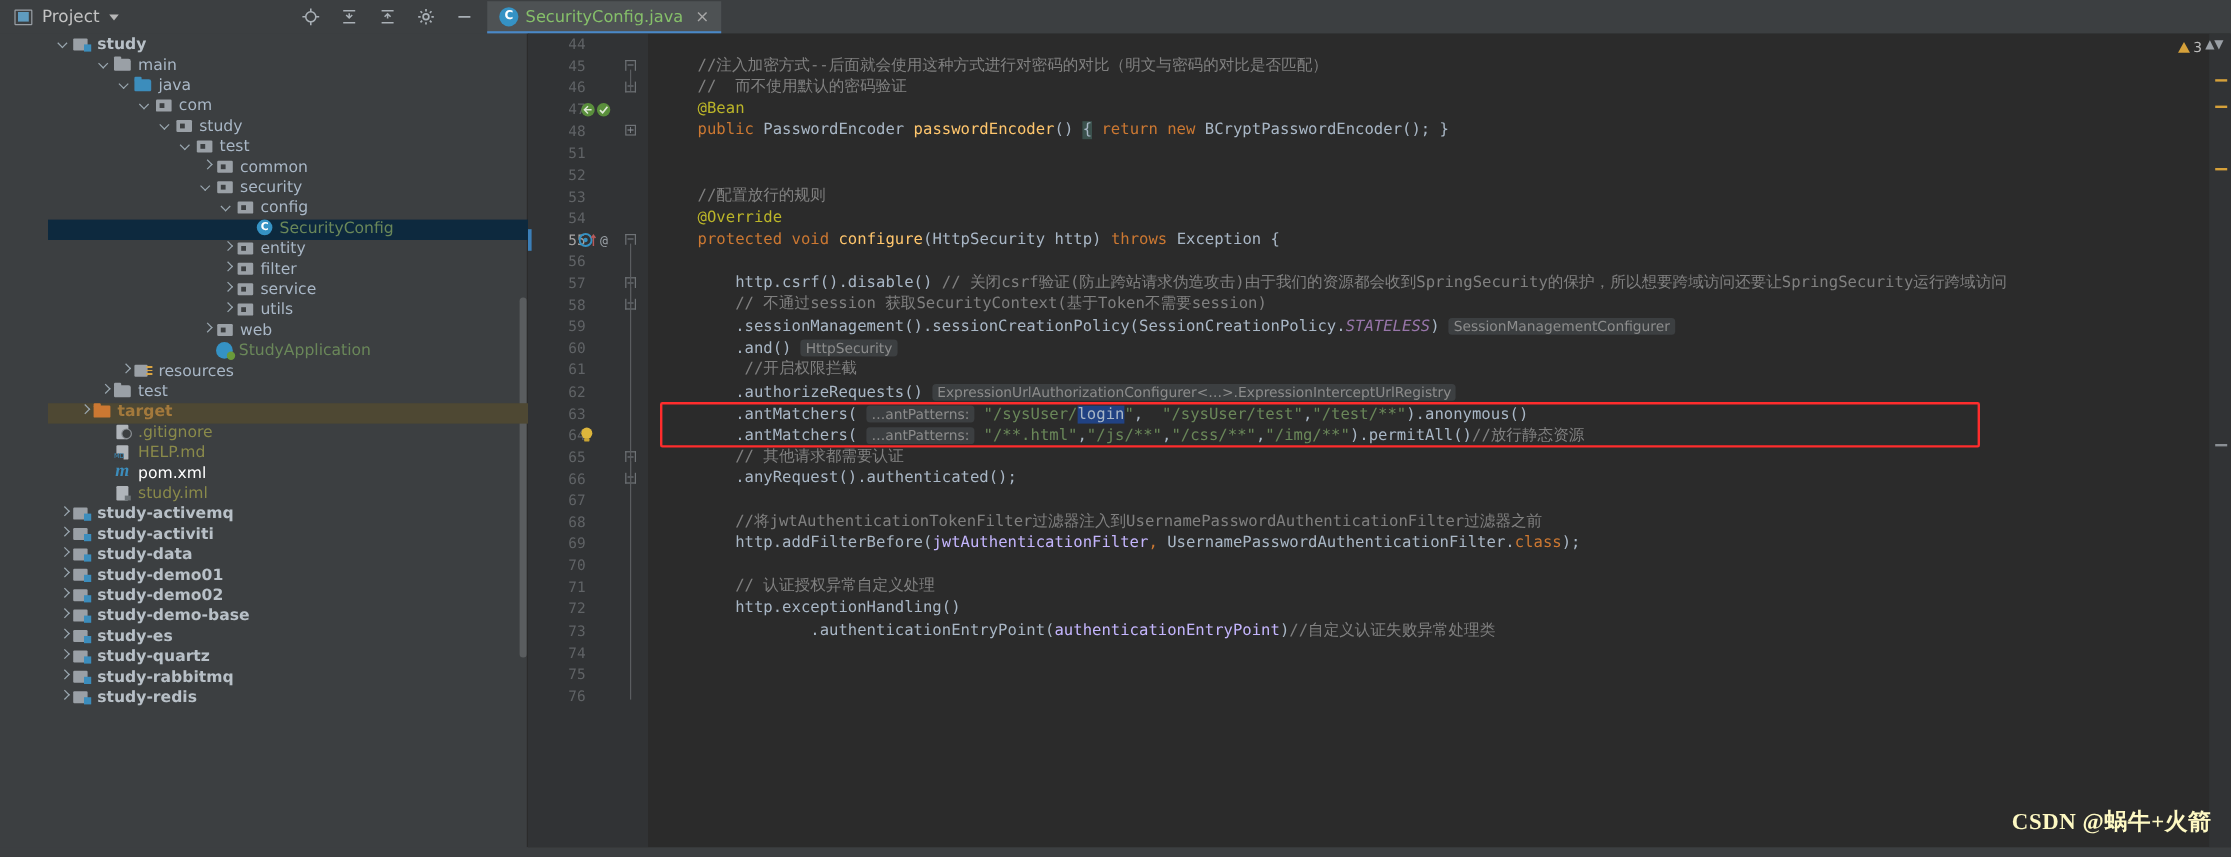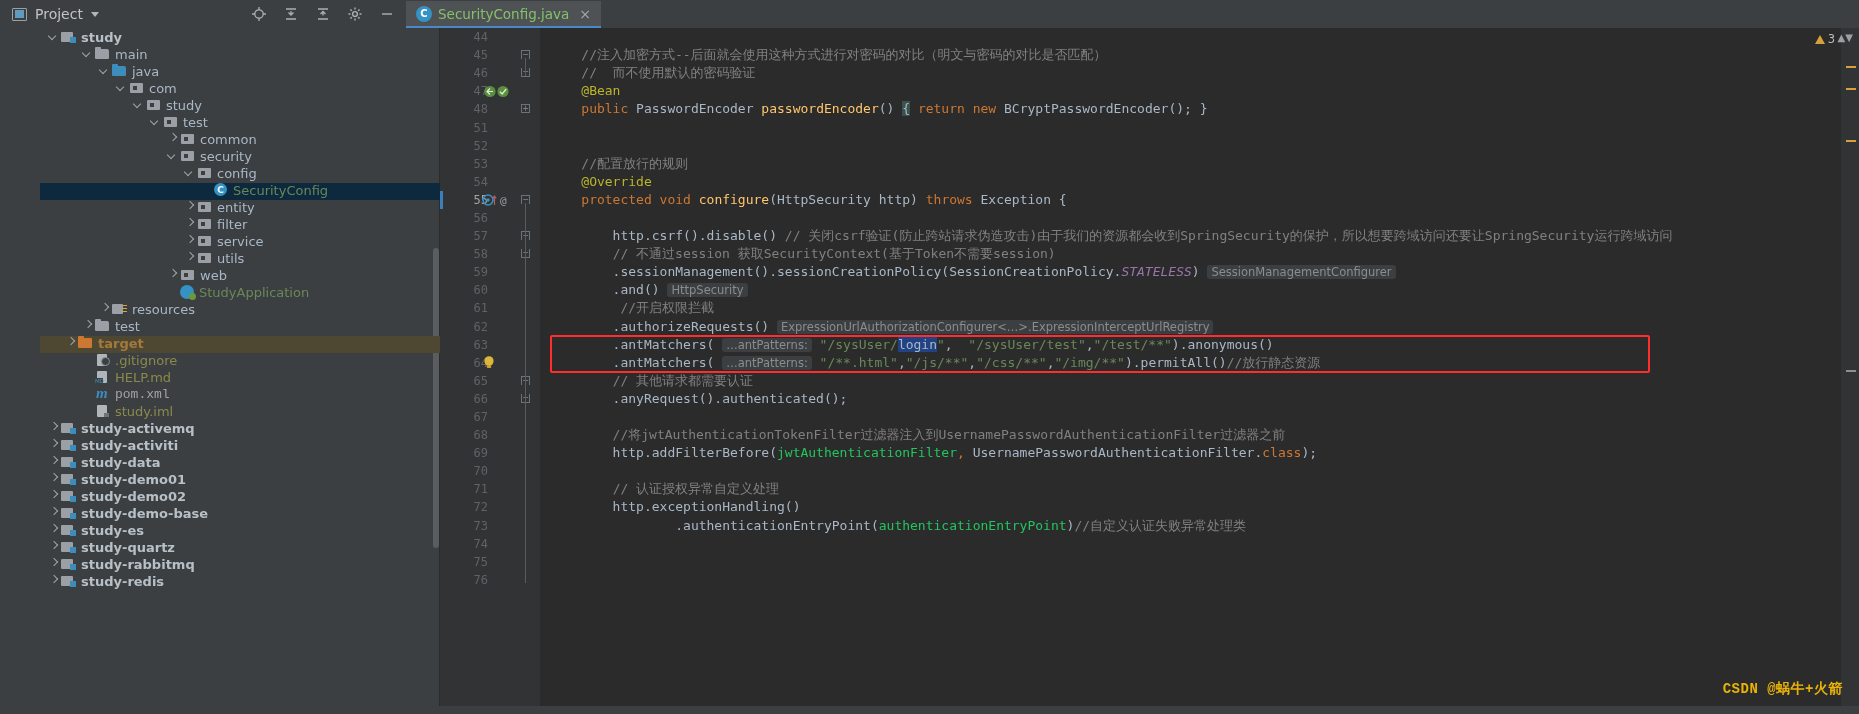--- a/index.html
+++ b/index.html
@@ -121,21 +121,21 @@
   }
   .ico.file.md::after { content:"MD"; position:absolute; left:0px; bottom:-1px; font-size:5.5px; color:#3c8dbc; background:#3c3f41; letter-spacing:-0.3px; }
   .ico.file.git::after { content:""; position:absolute; right:0; bottom:0; width:7px;height:7px;border-radius:50%;border:1.3px solid #8a8f94;background:#3c3f41; }
   .ico.file.iml::after { content:""; position:absolute; right:1px; bottom:0px; width:5px;height:4px;background:#6d7377; }
   .ico.mvn { }
   .ico.mvn::before { content:"m"; position:absolute; left:1px; top:-2px; font-family:"Liberation Serif",serif; font-style:italic; font-weight:bold; font-size:15px; color:#3c8dbc; }
   .tlabel { font-size:13px; }
   .tlabel.bold { font-weight:bold; color:#b8c0c7; }
   .tlabel.green { color:#6a8759; }
   .tlabel.olive { color:#8a8a4a; }
-  .tlabel.teal { color:#a3a3a3;font-family:Liberation Mono, monospace; }
+  .tlabel.teal { color:#ffffff; }
   .tlabel.orange { color:#a3793c; font-weight:bold; }
 
   .tree-scroll {
     position:absolute; right:1px; top:220px; width:6px; height:300px;
     background:#5a5d5f; border-radius:3px;
   }
   .tree-divider { position:absolute; right:0; top:0; bottom:0; width:1px; background:#2b2b2b; }
 
   
   .editor { flex:1; background:#2b2b2b; position:relative; overflow:hidden; display:flex; }
@@ -157,21 +157,21 @@
     height:18.1px; white-space:pre; font-family:"DejaVu Sans Mono", monospace;
     font-size:13px; color:#a9b7c6; line-height:18.1px; padding-left:10px;
   }
   .kw { color:#cc7832; }
   .ann { color:#bbb529; }
   .cmt { color:#808080; }
   .str { color:#6a8759; text-decoration-color:#5a6b4d; }
   .str-plain { color:#6a8759; }
   .typ { color:#a9b7c6; }
   .mth { color:#ffc66d; }
-  .fld { color:#22c55e; }
+  .fld { color:#c4b5fd; }
   .stat { color:#9876aa; font-style:italic; }
   .brace-hl { background:#3b514d; }
   .hint {
     background:#3c3f41; color:#8c8c8c; font-size:11.5px;
     padding:0 4px; border-radius:3px; font-family:"DejaVu Sans", sans-serif;
   }
   .sel-blue { background:#214283; color:#a9b7c6; }
 
   .redbox {
     position:absolute; border:2px solid #ff2d2d; border-radius:2px;
@@ -183,22 +183,22 @@
   .err-badge {
     position:absolute; right:24px; top:4px; display:flex; align-items:center; gap:3px;
     color:#bbbbbb; font-size:11.5px;
   }
   .warn-tri { width:0;height:0;border-left:5px solid transparent;border-right:5px solid transparent;border-bottom:9px solid #d6a13a; }
   .updown { position:absolute; right:6px; top:4px; color:#9aa0a6; font-size:10px; }
   .mark-line { position:absolute; right:3px; width:10px; height:2px; }
 
   .watermark {
     position:absolute; right:16px; bottom:8px;
-    color:#eab308; font-size:14px; font-weight:bold;
-    font-family:Liberation Mono, monospace; letter-spacing:0.5px;
+    color:#fef9c3; font-size:19px; font-weight:bold;
+    font-family:Liberation Serif, serif; letter-spacing:0.5px;
   }
   .editor-divider { position:absolute; left:0; top:0; bottom:0; width:1px; background:#2b2b2b; }
 </style>
 </head>
 <body>
 
 <div id="app">
 
   <div class="topbar">
     <div class="tool-title">

